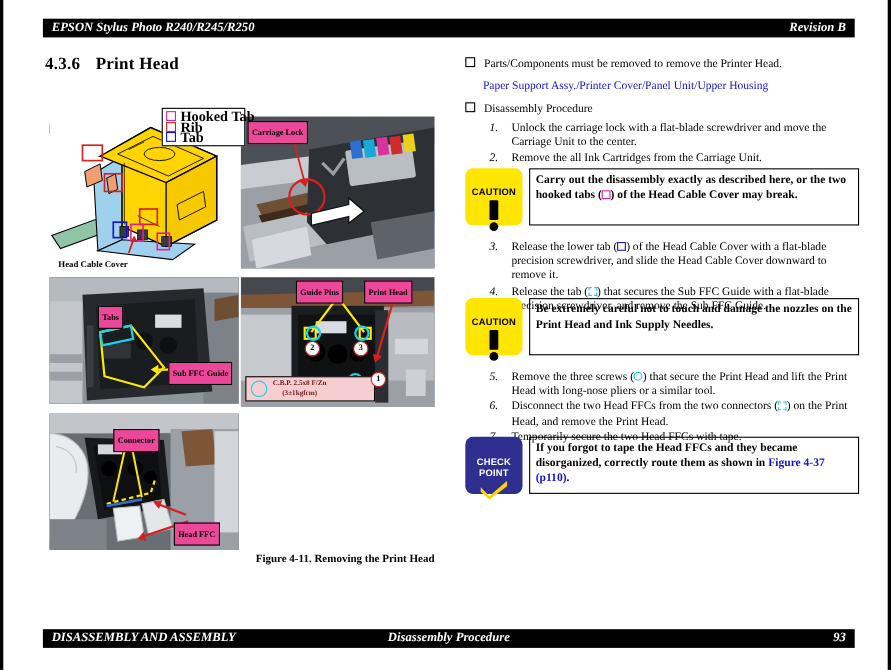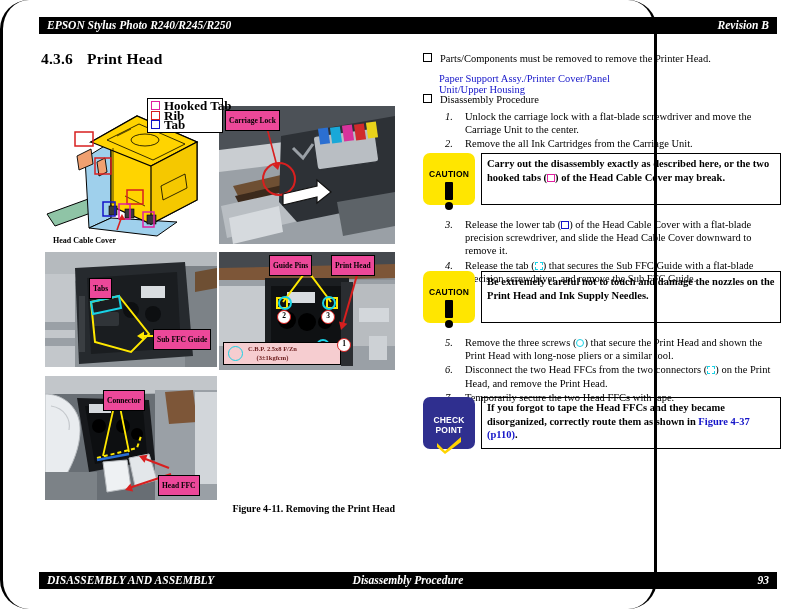--- a/index.html
+++ b/index.html
@@ -11,27 +11,26 @@
     width: 810px;
     height: 609px;
     font-family: "Liberation Serif", "DejaVu Serif", serif;
     color: #000;
     position: relative;
     overflow: hidden;
   }
   .page {
     position: absolute;
     left: 0; top: 0;
-    width: 657px;
+    width: 810px;
     height: 609px;
     background: #fff;
     border-left: 3px solid #000;
     border-right: 3px solid #000;
     box-sizing: border-box;
-    border-radius: 29px;
   }
 
   
   .bar {
     position: absolute;
     left: 36px;
     width: 738px;
     height: 17px;
     background: #000;
     color: #fff;
@@ -553,21 +552,21 @@
       <div class="bang"></div>
       <div class="bang-dot"></div>
     </div>
     <div class="note-body">
       <span>Be extremely careful not to touch and damage the nozzles on the Print Head and Ink Supply Needles.</span>
     </div>
   </div>
 
   <ol class="steps" style="left:434px; top:336px;">
     <li>
-      <span class="idx">5.</span><span>Remove the three screws (</span><span class="sym cyan-circle"></span><span>) that secure the Print Head and shown the Print Head with long-nose pliers or a similar tool.</span>
+      <span class="idx">5.</span><span>Remove the three screws (</span><span class="sym cyan-circle"></span><span>) that secure the Print Head and lift the Print Head with long-nose pliers or a similar tool.</span>
     </li>
     <li>
       <span class="idx">6.</span><span>Disconnect the two Head FFCs from the two connectors (</span><span class="sym cyan-dash"></span><span>) on the Print Head, and remove the Print Head.</span>
     </li>
     <li>
       <span class="idx">7.</span><span>Temporarily secure the two Head FFCs with tape.</span>
     </li>
   </ol>
 
   <div class="notebox" style="left:420px; top:397px; width:360px; height:54px;">

